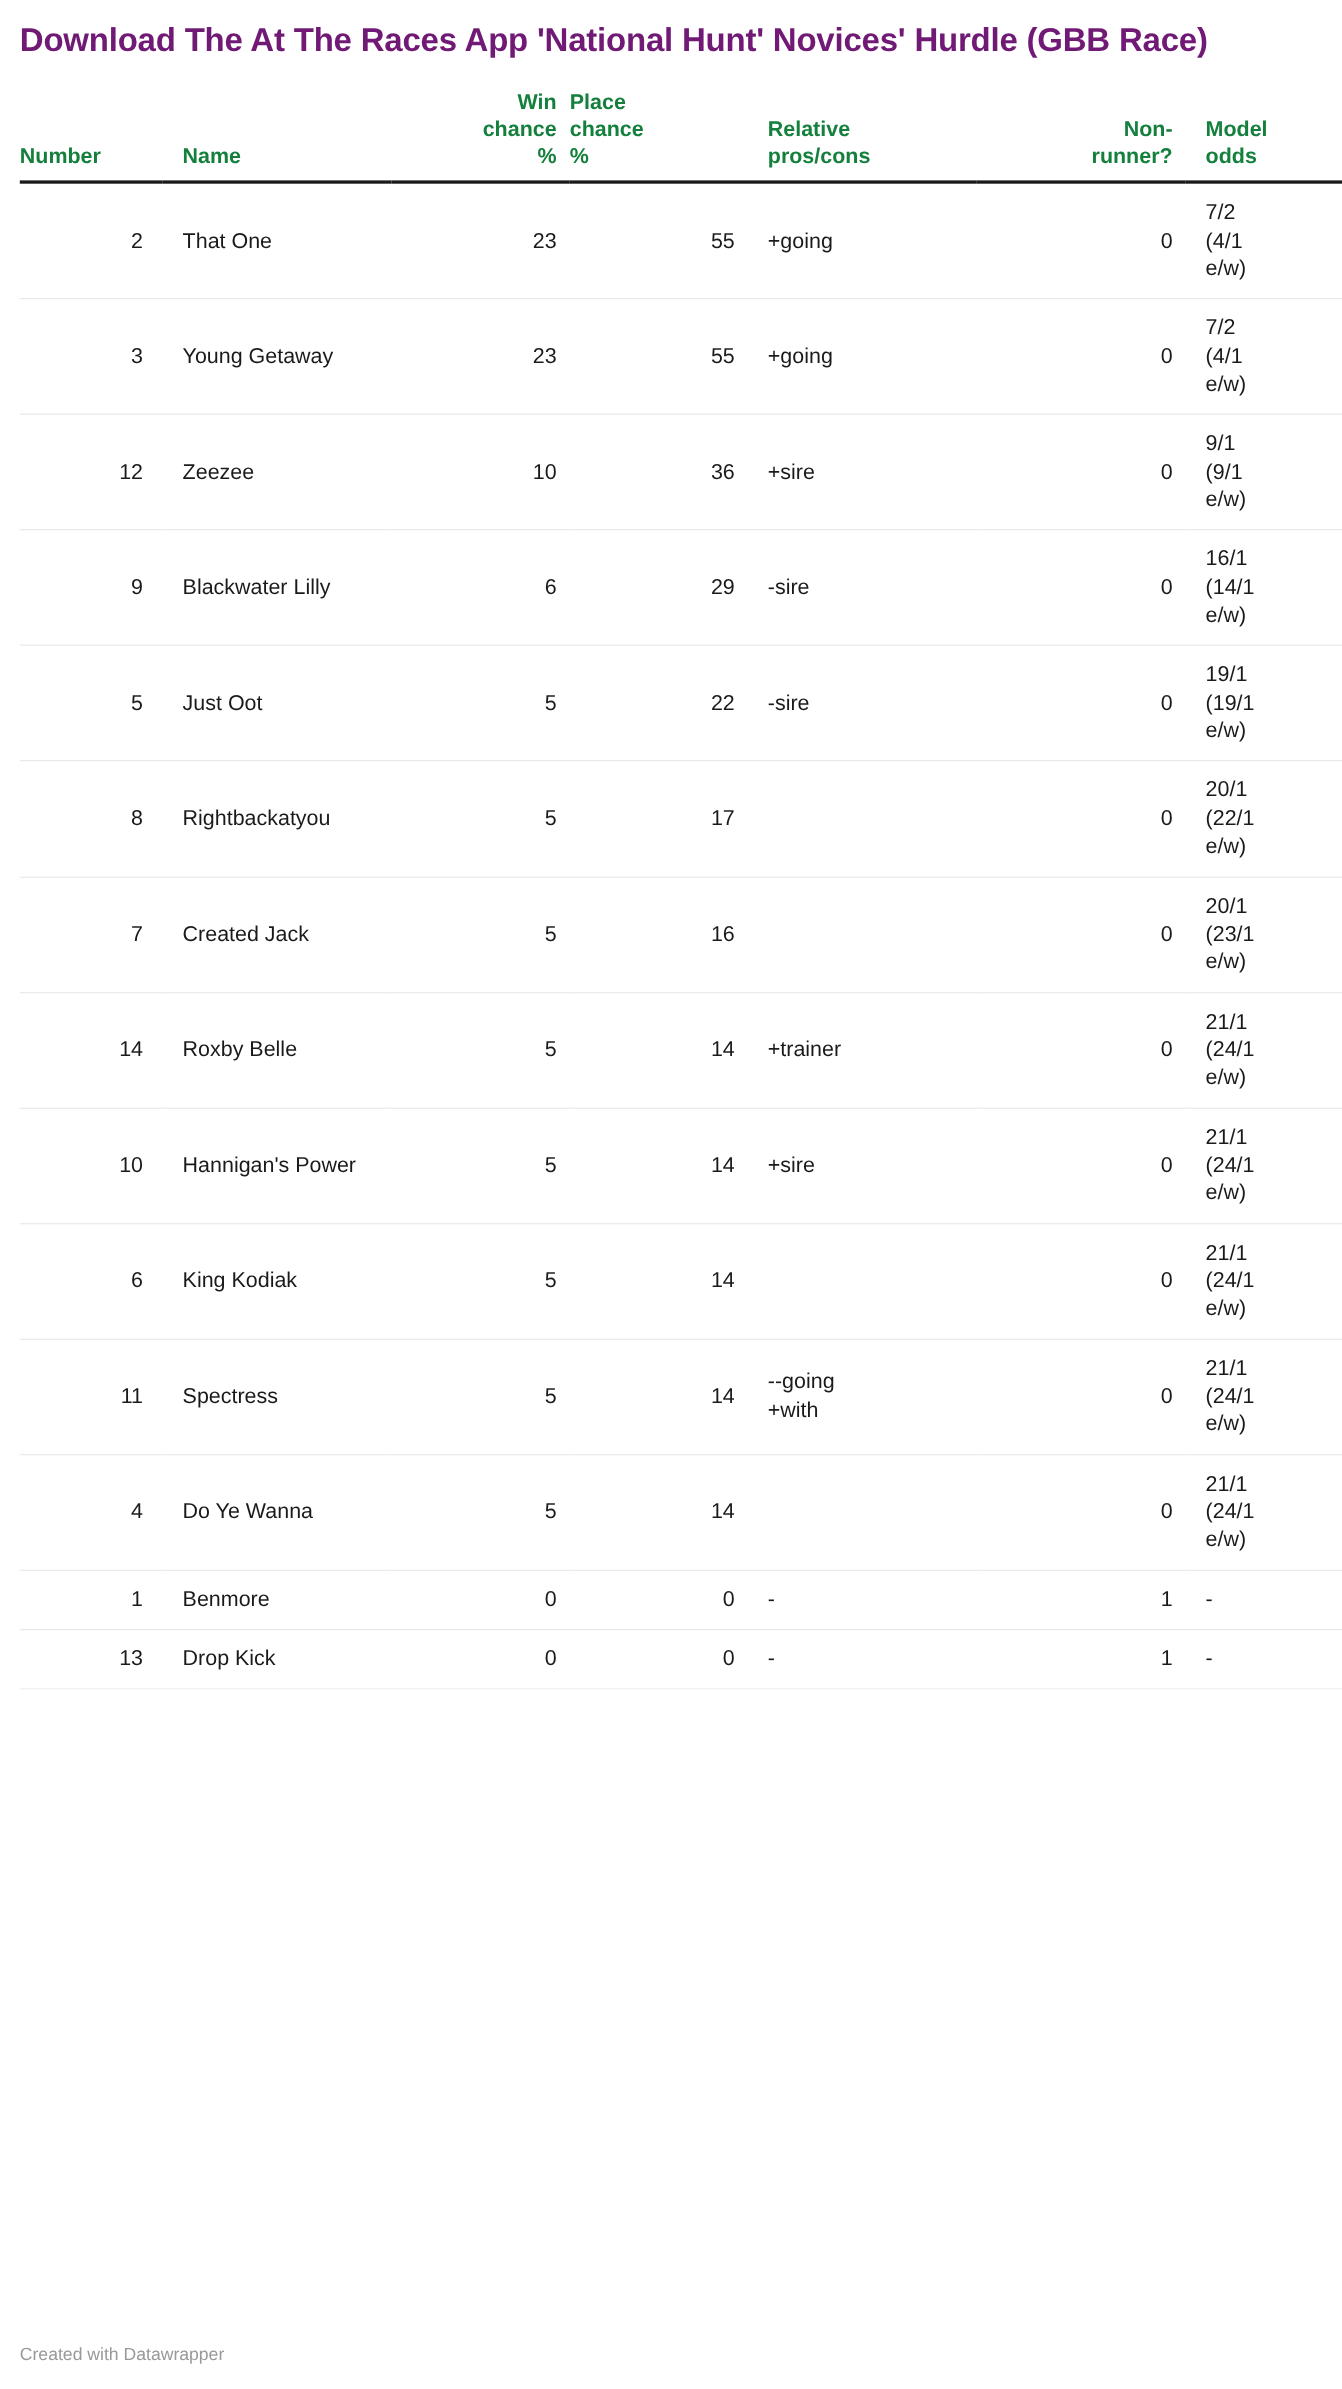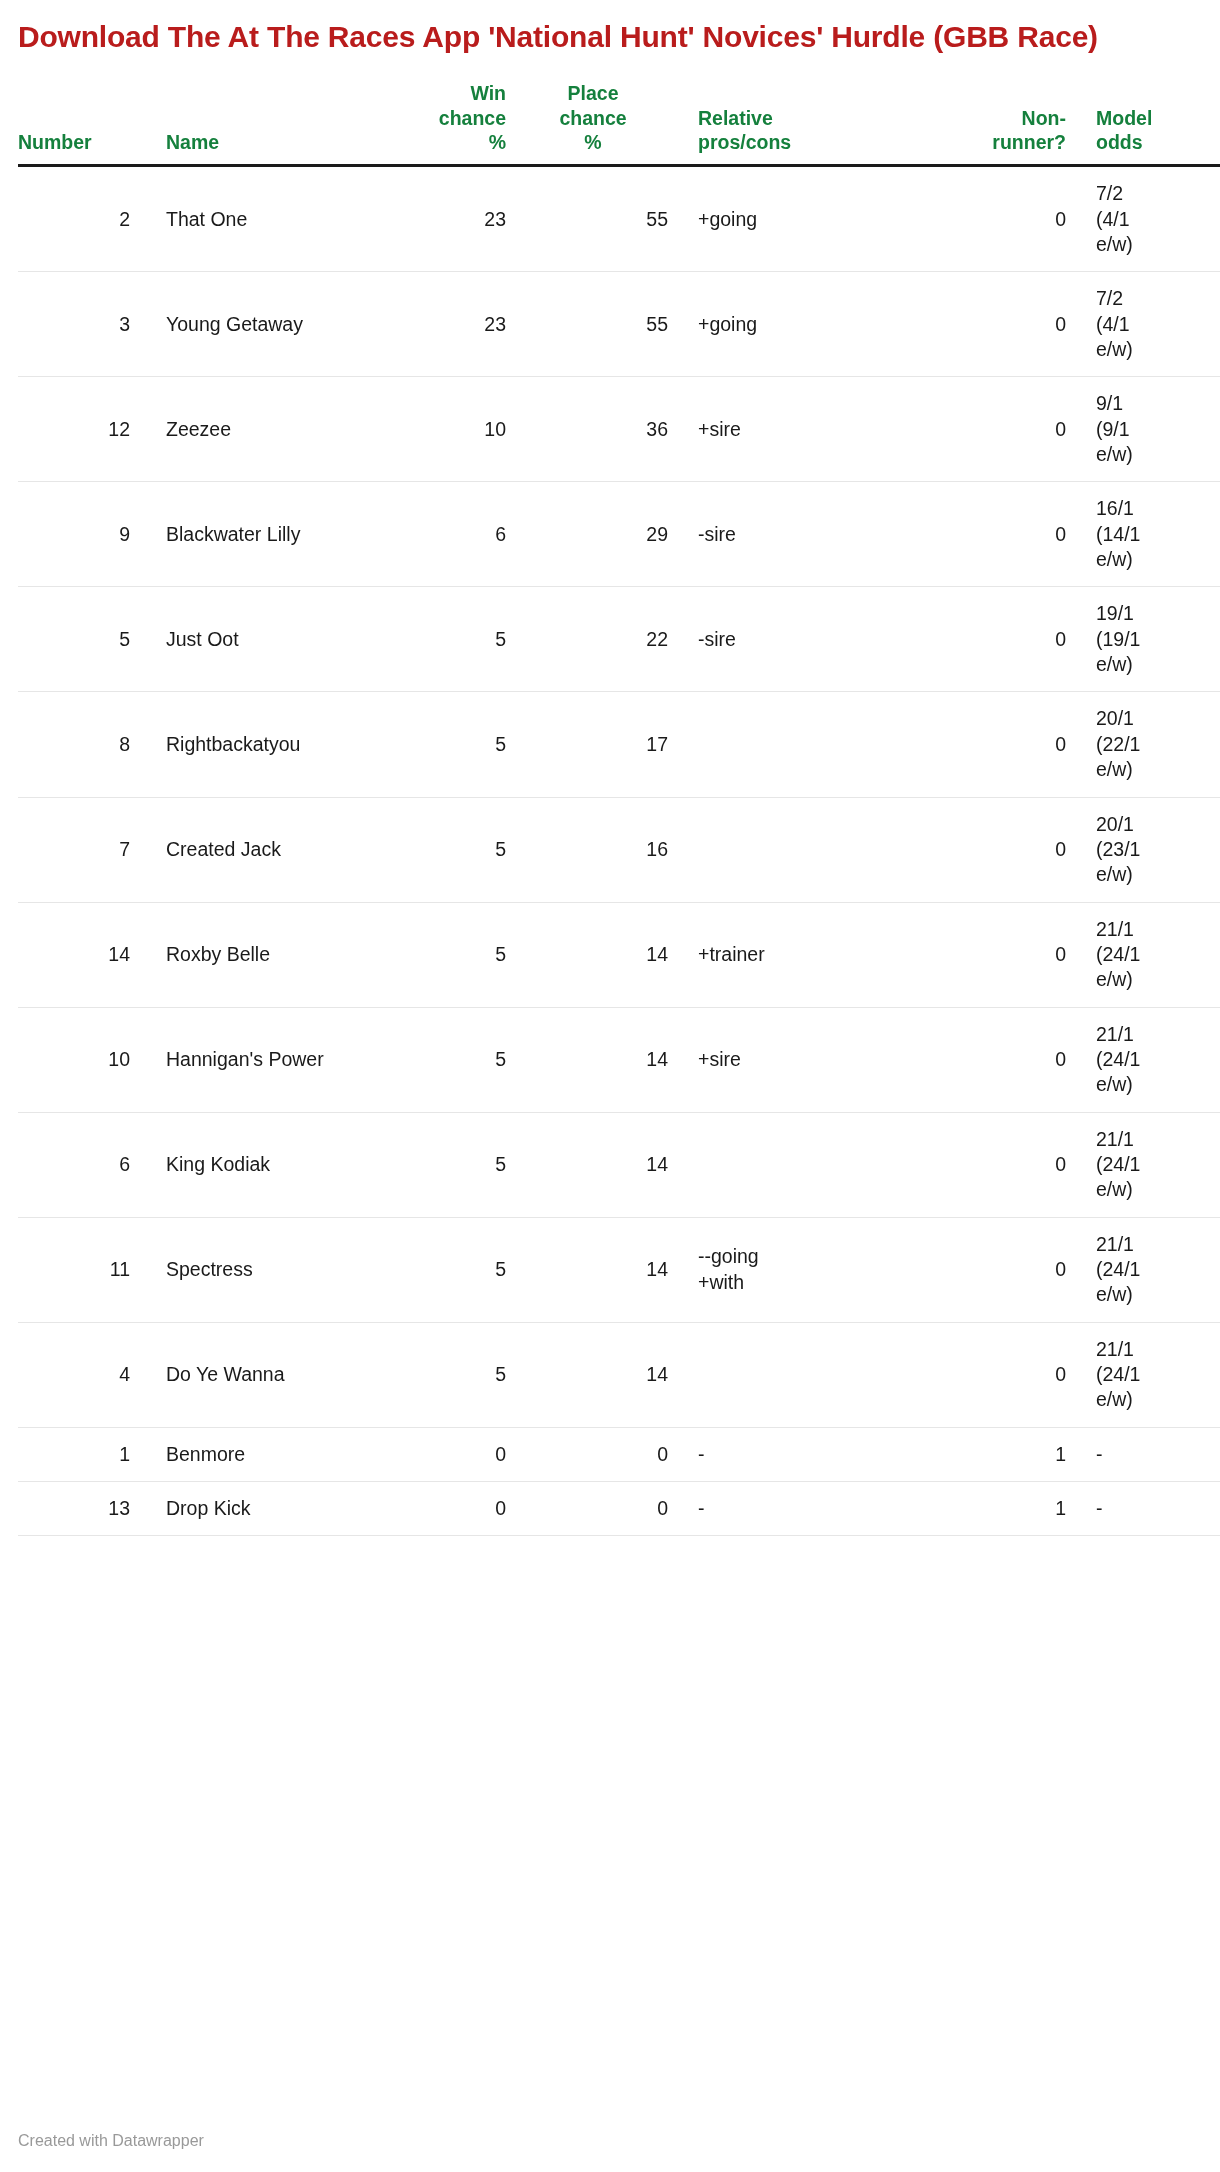--- a/index.html
+++ b/index.html
@@ -19,21 +19,21 @@
     width: 1220px;
     height: 2172px;
     box-sizing: border-box;
     padding: 18px 0 0 0;
   }
   .title {
     font-size: 30px;
     font-weight: bold;
     line-height: 1.24;
     letter-spacing: -0.2px;
-    color: #b91c1c;
+    color: #701a75;
     padding: 0 24px 0 18px;
     margin: 0 0 26px 0;
   }
   .table-wrap {
     position: relative;
     width: 1220px;
     overflow: hidden;
   }
   table.dw {
     border-collapse: collapse;
@@ -66,21 +66,21 @@
   .c-name   { width: 178px; text-align: left;  padding-left: 18px !important; }
   .c-win    { width: 150px; text-align: right; }
   .c-place  { width: 150px; text-align: right; }
   .c-pros   { width: 178px; text-align: left;  padding-left: 18px !important; }
   .c-nr     { width: 178px; text-align: right; }
   .c-odds   { width: 243px; text-align: left;  padding-left: 18px !important; }
 
   thead th.c-number { text-align: left; padding-left: 0 !important; padding-right: 12px !important; }
   thead th.c-name   { text-align: left; }
   thead th.c-win    { text-align: right; }
-  thead th.c-place  { text-align: center; }
+  thead th.c-place  { text-align: left; }
   thead th.c-pros   { text-align: left; }
   thead th.c-nr     { text-align: right; }
   thead th.c-odds   { text-align: left; }
 
   .odds-cell {
     font-size: 19.5px;
     line-height: 1.25;
     white-space: pre;
   }
   .footer {

